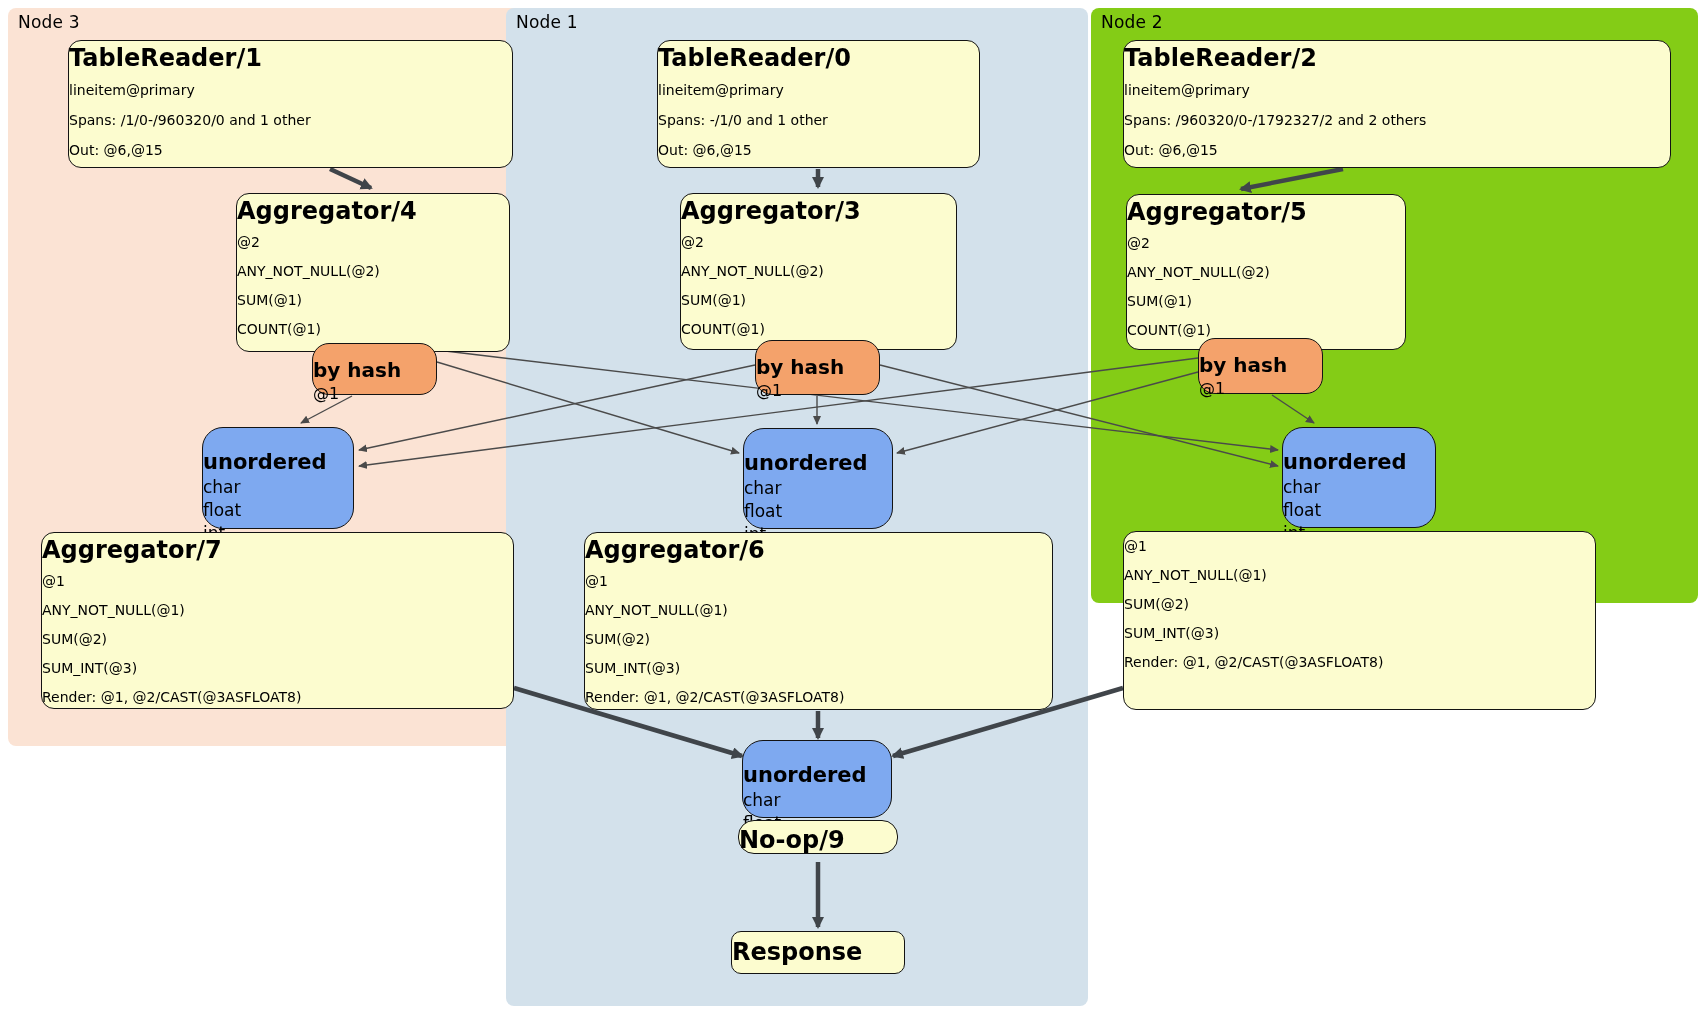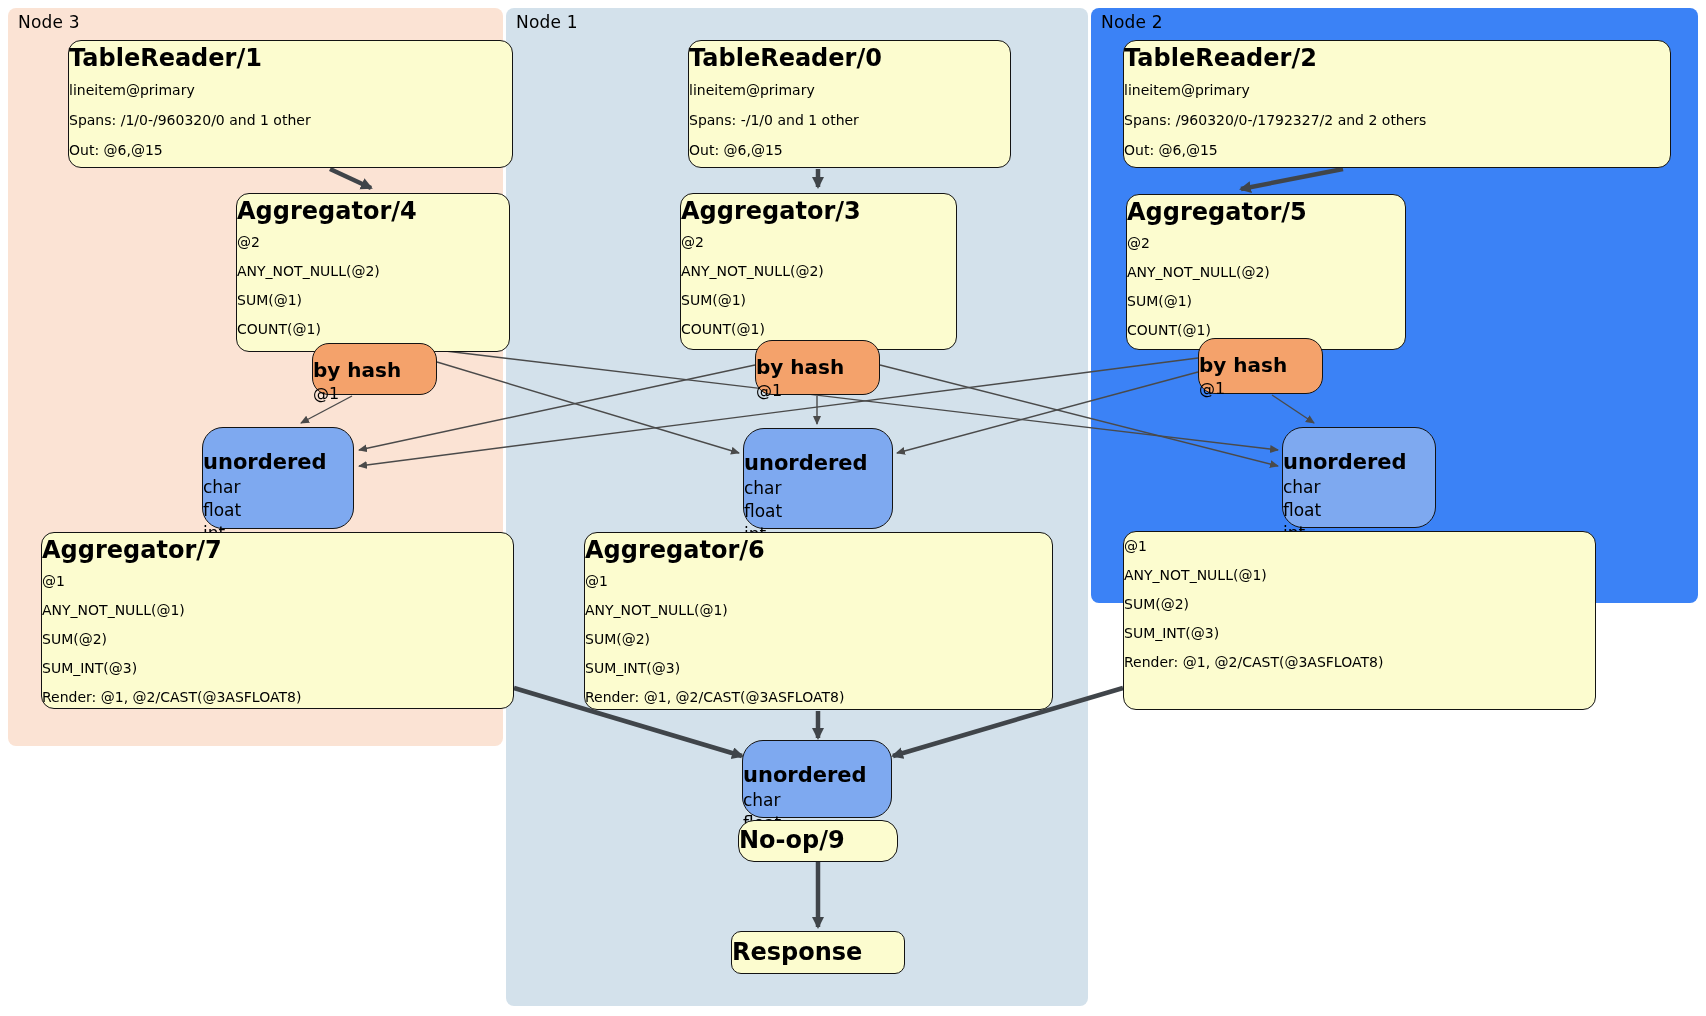--- a/index.html
+++ b/index.html
@@ -32,27 +32,27 @@
   .sync .s-title{font-weight:700;font-size:21px;line-height:27px;}
   .sync .s-line{font-size:17px;line-height:23px;}
   .noop .op-title{line-height:39px;}
   .resp .op-title{line-height:40px;}
 </style>
 </head>
 <body>
 
 <div class="canvas">
 
-  <div class="region" style="left:8px;top:8px;width:495px;height:738px;background:#FBE3D4;">
+  <div class="region" style="left:8px;top:8px;width:495px;height:738px;background:#FBE3D4;padding-left:34px;">
     <span class="region-label">Node 3</span>
   </div>
   <div class="region" style="left:506px;top:8px;width:582px;height:998px;background:#D3E1EB;">
     <span class="region-label">Node 1</span>
   </div>
-  <div class="region" style="left:1091px;top:8px;width:607px;height:595px;background:#3b82f6;">
+  <div class="region" style="left:1091px;top:8px;width:607px;height:595px;background:#84cc16;">
     <span class="region-label">Node 2</span>
   </div>
 
   <svg class="edges" width="1706" height="1016" viewBox="0 0 1706 1016">
     <defs>
       <marker id="athin" markerUnits="userSpaceOnUse" markerWidth="12" markerHeight="10" refX="8" refY="4" orient="auto">
         <path d="M0,0 L9,4 L0,8 z" fill="#4A4A4A"></path>
       </marker>
       <marker id="athick" markerUnits="userSpaceOnUse" markerWidth="16" markerHeight="14" refX="10" refY="6" orient="auto">
         <path d="M0,0 L12,6 L0,12 z" fill="#40454A"></path>
@@ -107,21 +107,21 @@
   </div>
   <div class="box" style="left:41px;top:532px;width:473px;height:177px;">
     <div class="op-title">Aggregator/7</div>
     <div class="op-line">@1</div>
     <div class="op-line">ANY_NOT_NULL(@1)</div>
     <div class="op-line">SUM(@2)</div>
     <div class="op-line">SUM_INT(@3)</div>
     <div class="op-line">Render: @1, @2/CAST(@3ASFLOAT8)</div>
   </div>
 
-  <div class="box tr" style="left:657px;top:40px;width:323px;height:128px;margin-left:31px;">
+  <div class="box tr" style="left:657px;top:40px;width:323px;height:128px;">
     <div class="op-title">TableReader/0</div>
     <div class="op-line">lineitem@primary</div>
     <div class="op-line">Spans: -/1/0 and 1 other</div>
     <div class="op-line">Out: @6,@15</div>
   </div>
   <div class="box" style="left:680px;top:193px;width:277px;height:157px;">
     <div class="op-title">Aggregator/3</div>
     <div class="op-line">@2</div>
     <div class="op-line">ANY_NOT_NULL(@2)</div>
     <div class="op-line">SUM(@1)</div>
@@ -175,20 +175,20 @@
     <div class="op-line">SUM(@2)</div>
     <div class="op-line">SUM_INT(@3)</div>
     <div class="op-line">Render: @1, @2/CAST(@3ASFLOAT8)</div>
   </div>
 
   <div class="box sync" style="left:742px;top:740px;width:150px;height:78px;">
     <div class="s-title">unordered</div>
     <div class="s-line">char</div>
     <div class="s-line">float</div>
   </div>
-  <div class="box noop" style="left:738px;top:820px;width:160px;height:42px;border-radius:16px;">
+  <div class="box noop" style="left:738px;top:820px;width:160px;height:34px;border-radius:16px;">
     <div class="op-title">No-op/9</div>
   </div>
   <div class="box resp" style="left:731px;top:931px;width:174px;height:43px;border-radius:10px;">
     <div class="op-title">Response</div>
   </div>
 
 </div>
 
 </body></html>

